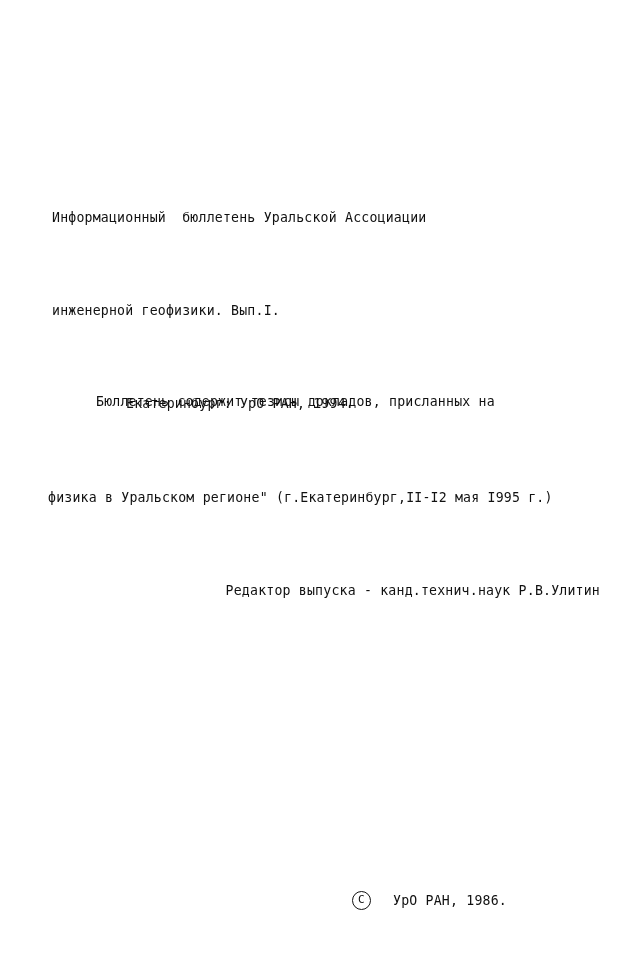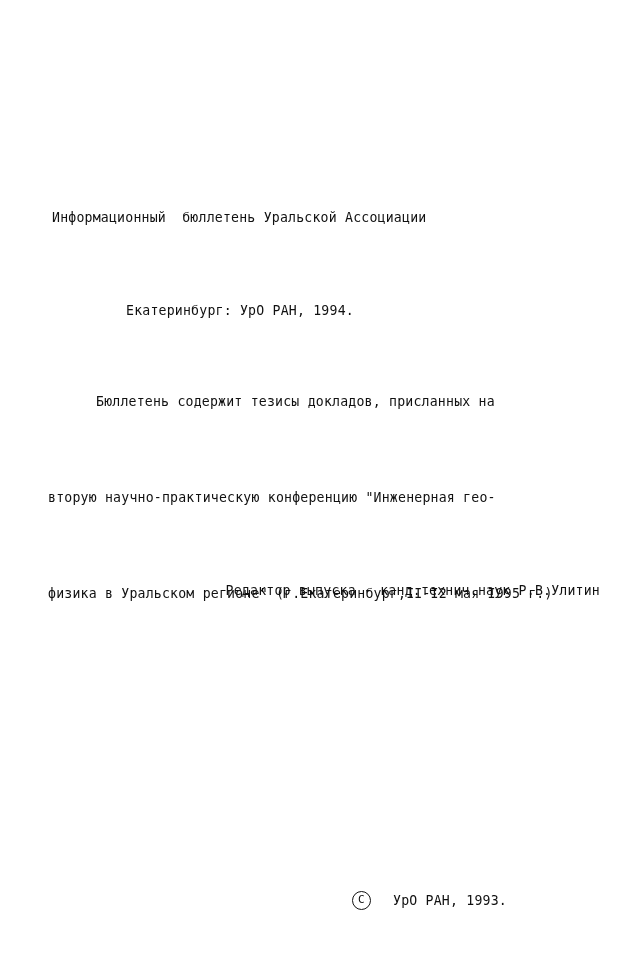--- a/index.html
+++ b/index.html
@@ -96,31 +96,31 @@
     white-space: pre;
   }
 </style>
 </head>
 <body>
 
 <div class="page">
 
   <div class="block" id="imprint">
     <div class="line-indent-1">Информационный  бюллетень Уральской Ассоциации</div>
+    <div class="line-indent-2">инженерной геофизики. Вып.I.</div>
     <div class="line-indent-3">Екатеринбург: УрО РАН, 1994.</div>
   </div>
 
   <div class="block" id="annotation">
     <div class="line-first">Бюллетень содержит тезисы докладов, присланных на</div>
-    <div>вторую научно-практическую конференцию "Инженерная гео-</div>
     <div>физика в Уральском регионе" (г.Екатеринбург,II-I2 мая I995 г.)</div>
   </div>
 
   <div class="block" id="editor">
     <div>Редактор выпуска - канд.технич.наук Р.В.Улитин</div>
   </div>
 
   <div class="block" id="copyright">
     <span class="copy-mark"></span>
-    <span class="copy-text">УрО РАН, 1993.</span>
+    <span class="copy-text">УрО РАН, 1986.</span>
   </div>
 
 </div>
 
 </body></html>

